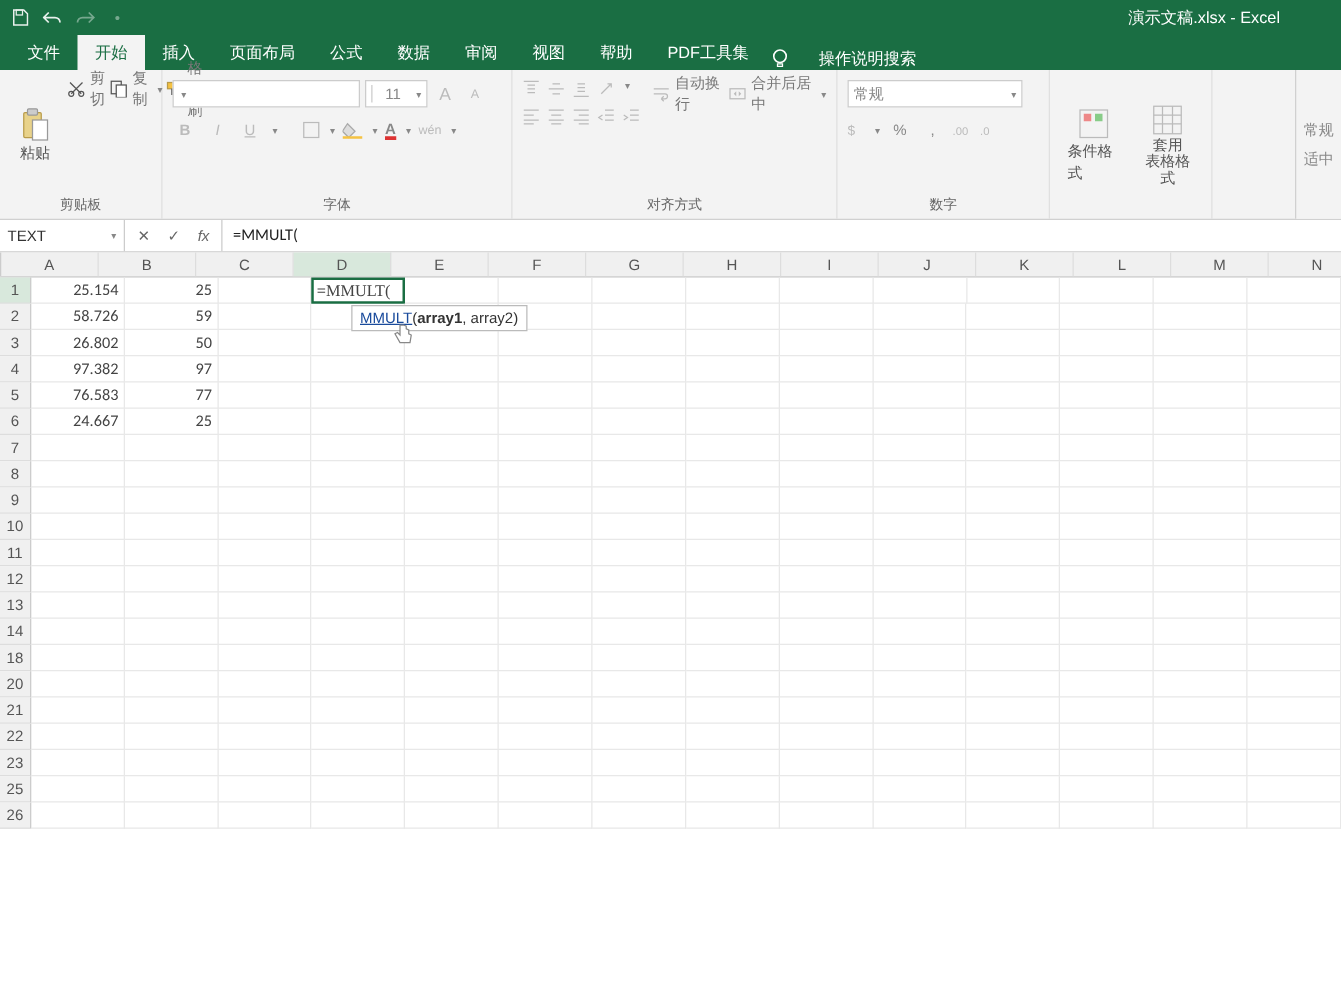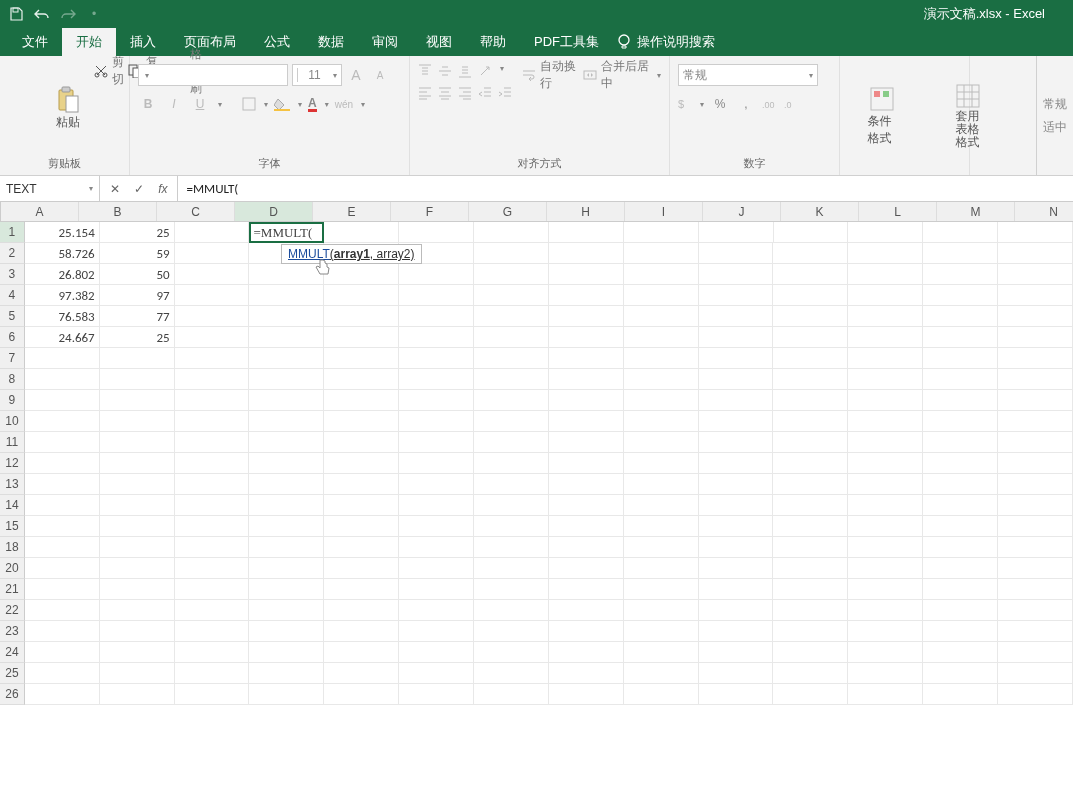--- a/index.html
+++ b/index.html
@@ -3,34 +3,34 @@
 <meta charset="utf-8">
 <style>
 * { box-sizing: border-box; margin: 0; padding: 0; font-family: "Microsoft YaHei", Arial, sans-serif; }
 body { background: #fff; width: 1073px; height: 804px; overflow: hidden; font-size: 12px; }
 
 
 .titlebar { background: #1a6e43; height: 28px; display: flex; align-items: center; color: #fff; position: relative; }
 .qat { display: flex; align-items: center; gap: 10px; padding: 0 8px; }
 .qat .icon { width: 16px; height: 16px; display: flex; align-items: center; justify-content: center; color: #fff; opacity: 0.9; }
 .title-text { position: absolute; left: 50%; transform: translateX(-50%); font-size: 13px; }
-.title-text { left: auto; right: 28px; transform: none; }
-
-
-.ribbon-tabs { background: #1a6e43; height: 28px; display: flex; align-items: center; padding-left: 8px; color: #fff; font-size: 13px; }
+.title-text { left: auto; right: 49px; transform: none; }
+
+
+.ribbon-tabs { background: #1a6e43; height: 28px; display: flex; align-items: flex-end; padding-left: 8px; color: #fff; font-size: 13px; }
 .ribbon-tab { padding: 0 14px; height: 28px; display: flex; align-items: center; cursor: pointer; }
 .ribbon-tab.active { background: #f3f3f3; color: #1a6e43; }
-.search-hint { display: flex; align-items: center; gap: 6px; margin-left: 4px; }
+.search-hint { display: flex; align-items: center; gap: 24px; margin-left: 4px; }
 
 
 .ribbon { background: #f3f3f3; border-bottom: 1px solid #d0d0d0; height: 120px; display: flex; }
 .group { border-right: 1px solid #e0e0e0; padding: 4px 8px 2px 8px; display: flex; flex-direction: column; justify-content: space-between; }
 .group-label { text-align: center; font-size: 11px; color: #666; padding-bottom: 2px; }
 .group-top { display: flex; gap: 6px; flex: 1; }
-.btn-large { display: flex; flex-direction: column; align-items: center; justify-content: center; padding: 4px 6px; color: #555; font-size: 12px; margin-left: 40px; }
+.btn-large { display: flex; flex-direction: column; align-items: center; justify-content: center; padding: 4px 6px; color: #555; font-size: 12px; }
 .btn-small-row { display: flex; align-items: center; gap: 4px; color: #777; font-size: 12px; height: 22px; }
 .btn-stack { display: flex; flex-direction: row; gap: 2px; }
 .ribbon-icon { width: 28px; height: 28px; display: flex; align-items: center; justify-content: center; }
 .sm-icon { width: 16px; height: 16px; display: flex; align-items: center; justify-content: center; }
 .font-combo { border: 1px solid #ccc; background: #fff; height: 22px; display: flex; align-items: center; padding: 0 4px; color: #888; }
 .font-name { width: 150px; }
 .font-size { width: 34px; text-align: center; border-left: 1px solid #ccc; }
 .dd-arrow { font-size: 8px; color: #888; padding-left: 2px; }
 .format-row { display: flex; gap: 6px; align-items: center; height: 24px; color: #888; }
 .format-btn { width: 20px; text-align: center; }
@@ -48,21 +48,21 @@
 .col-headers { display: flex; height: 20px; background: #f0f0f0; border-bottom: 1px solid #ccc; }
 .corner { width: 26px; border-right: 1px solid #ccc; background: #f0f0f0; }
 .col-h { width: 78px; border-right: 1px solid #ddd; text-align: center; font-size: 12px; color: #555; display: flex; align-items: center; justify-content: center; }
 .col-h.active-col { background: #d8e8dc; }
 .rows { }
 .row { display: flex; height: 21px; }
 .row-h { width: 26px; border-right: 1px solid #ccc; border-bottom: 1px solid #ddd; background: #f0f0f0; text-align: center; font-size: 12px; color: #555; display: flex; align-items: center; justify-content: center; }
 .row-h.active-row { background: #d8e8dc; }
 .cell { width: 78px; border-right: 1px solid #e8e8e8; border-bottom: 1px solid #e8e8e8; padding: 0 4px; font-size: 13px; color: #444; display: flex; align-items: center; justify-content: flex-end; font-family: Calibri, "SimSun"; }
 .cell.active { border: 2px solid #1a6e43; justify-content: flex-start; padding: 0 2px; font-family: "SimSun"; }
-.tooltip { position: absolute; left: 281px; top: 42px; background: #fff; border: 1px solid #bbb; padding: 2px 6px; font-size: 12px; color: #333; font-family: Calibri; text-decoration: underline; }
+.tooltip { position: absolute; left: 281px; top: 42px; background: #fff; border: 1px solid #bbb; padding: 2px 6px; font-size: 12px; color: #333; font-family: Calibri; }
 .tooltip .fn { color: #1a4b9c; text-decoration: underline; }
 .tooltip .bold { font-weight: bold; }
 .cursor-hand { position: absolute; left: 314px; top: 56px; }
 
 .right-pane { background: #f3f3f3; border-left: 1px solid #d0d0d0; padding: 4px 6px; color: #888; font-size: 12px; display: flex; flex-direction: column; gap: 6px; align-items: center; justify-content: center; margin-left: auto; }
 
 svg { display: block; }
 </style>
 </head>
 <body>
@@ -609,37 +609,20 @@
         <div class="cell"></div>
         <div class="cell"></div>
         <div class="cell"></div>
         <div class="cell"></div>
         <div class="cell"></div>
         <div class="cell"></div>
         <div class="cell"></div>
         <div class="cell"></div>
       </div>
       <div class="row">
-        <div class="row-h">15</div>
-        <div class="cell"></div>
-        <div class="cell"></div>
-        <div class="cell"></div>
-        <div class="cell"></div>
-        <div class="cell"></div>
-        <div class="cell"></div>
-        <div class="cell"></div>
-        <div class="cell"></div>
-        <div class="cell"></div>
-        <div class="cell"></div>
-        <div class="cell"></div>
-        <div class="cell"></div>
-        <div class="cell"></div>
-        <div class="cell"></div>
-      </div>
-      <div class="row">
         <div class="row-h">18</div>
         <div class="cell"></div>
         <div class="cell"></div>
         <div class="cell"></div>
         <div class="cell"></div>
         <div class="cell"></div>
         <div class="cell"></div>
         <div class="cell"></div>
         <div class="cell"></div>
         <div class="cell"></div>
@@ -695,37 +678,20 @@
         <div class="cell"></div>
         <div class="cell"></div>
         <div class="cell"></div>
         <div class="cell"></div>
         <div class="cell"></div>
         <div class="cell"></div>
         <div class="cell"></div>
       </div>
       <div class="row">
         <div class="row-h">23</div>
-        <div class="cell"></div>
-        <div class="cell"></div>
-        <div class="cell"></div>
-        <div class="cell"></div>
-        <div class="cell"></div>
-        <div class="cell"></div>
-        <div class="cell"></div>
-        <div class="cell"></div>
-        <div class="cell"></div>
-        <div class="cell"></div>
-        <div class="cell"></div>
-        <div class="cell"></div>
-        <div class="cell"></div>
-        <div class="cell"></div>
-      </div>
-      <div class="row">
-        <div class="row-h">24</div>
         <div class="cell"></div>
         <div class="cell"></div>
         <div class="cell"></div>
         <div class="cell"></div>
         <div class="cell"></div>
         <div class="cell"></div>
         <div class="cell"></div>
         <div class="cell"></div>
         <div class="cell"></div>
         <div class="cell"></div>

